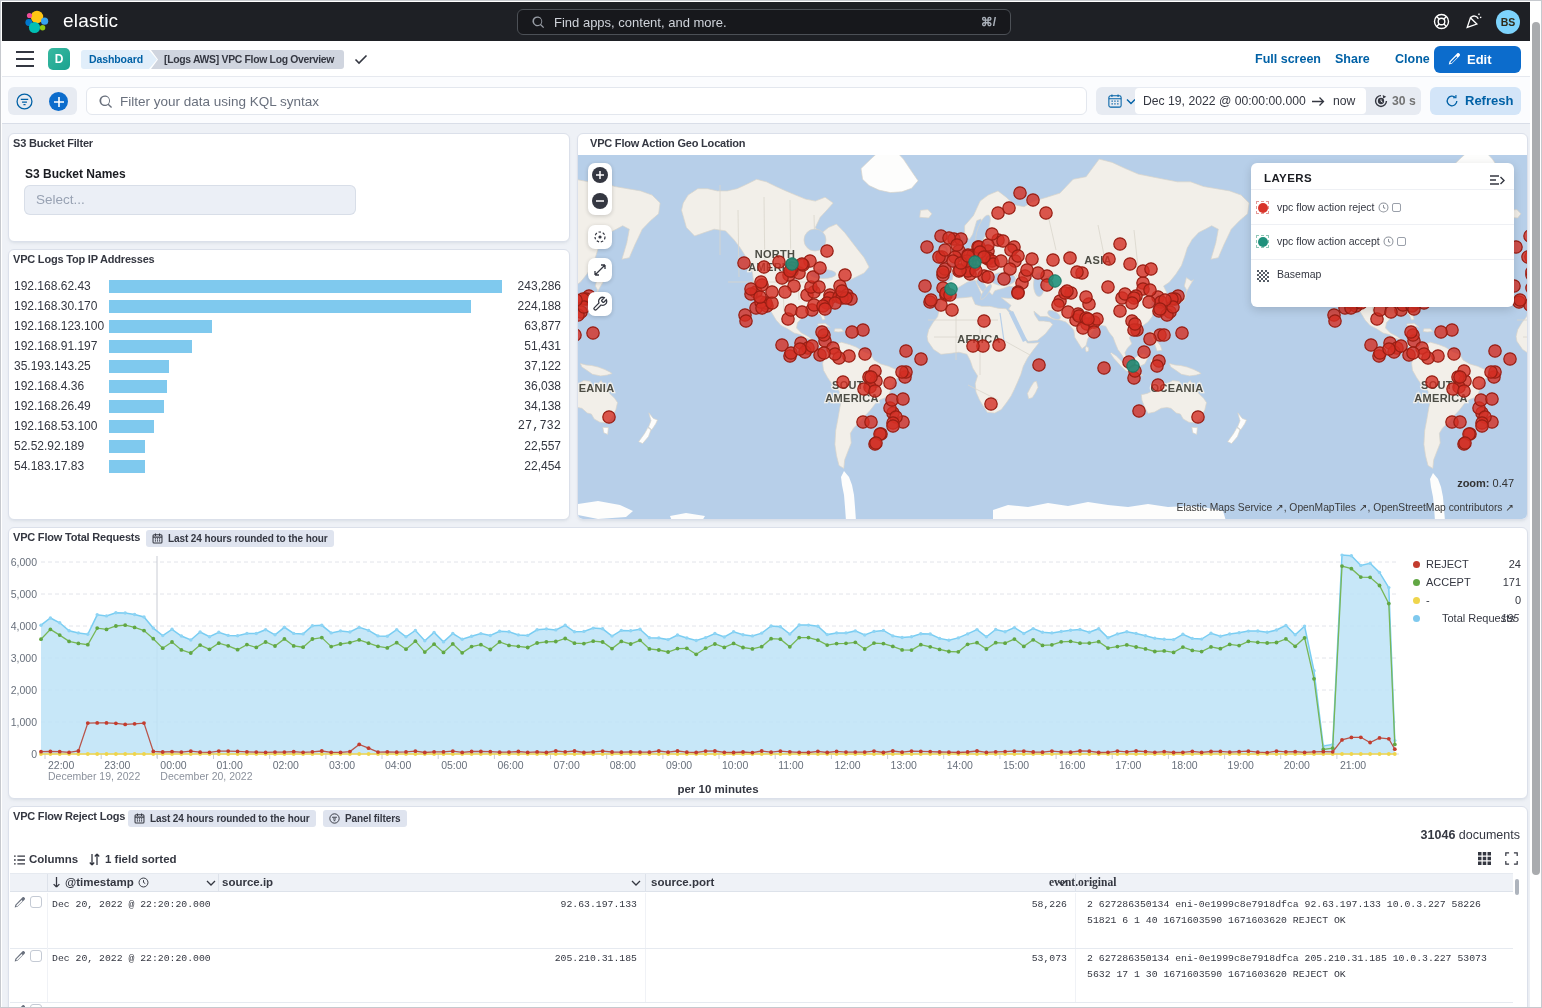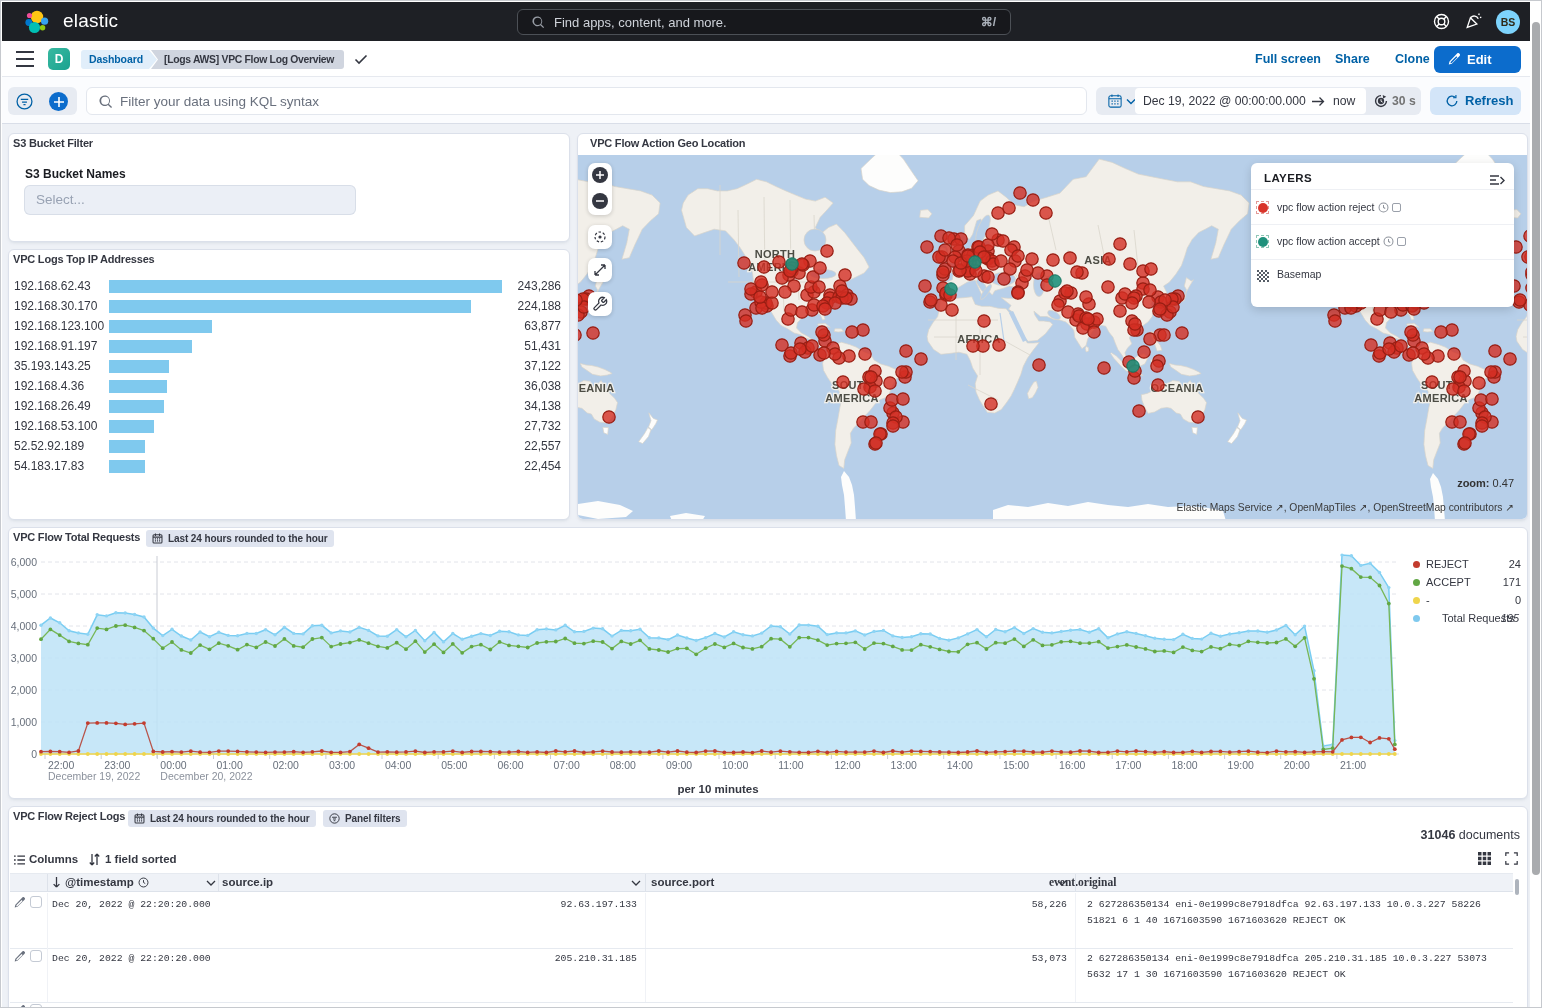--- a/index.html
+++ b/index.html
@@ -146,21 +146,21 @@
     <div class="abs" style="left:100px;top:110px;width:60px;height:13px;background:#7fc9ee;"></div>
     <div class="abs" style="left:452px;top:109px;width:100px;text-align:right;font-size:12px;color:#343741;">37,122</div>
     <div class="abs" style="left:5px;top:129px;font-size:12px;color:#343741;">192.168.4.36</div>
     <div class="abs" style="left:100px;top:130px;width:58px;height:13px;background:#7fc9ee;"></div>
     <div class="abs" style="left:452px;top:129px;width:100px;text-align:right;font-size:12px;color:#343741;">36,038</div>
     <div class="abs" style="left:5px;top:149px;font-size:12px;color:#343741;">192.168.26.49</div>
     <div class="abs" style="left:100px;top:150px;width:55px;height:13px;background:#7fc9ee;"></div>
     <div class="abs" style="left:452px;top:149px;width:100px;text-align:right;font-size:12px;color:#343741;">34,138</div>
     <div class="abs" style="left:5px;top:169px;font-size:12px;color:#343741;">192.168.53.100</div>
     <div class="abs" style="left:100px;top:170px;width:45px;height:13px;background:#7fc9ee;"></div>
-    <div class="abs" style="left:452px;top:169px;width:100px;text-align:right;font-size:12px;color:#343741;">27,732</div>
+    <div class="abs" style="left:452px;top:169px;width:100px;text-align:right;font-size:12px;color:#343741;font-family:Liberation Mono, monospace;">27,732</div>
     <div class="abs" style="left:5px;top:189px;font-size:12px;color:#343741;text-align:center;">52.52.92.189</div>
     <div class="abs" style="left:100px;top:190px;width:36px;height:13px;background:#7fc9ee;"></div>
     <div class="abs" style="left:452px;top:189px;width:100px;text-align:right;font-size:12px;color:#343741;">22,557</div>
     <div class="abs" style="left:5px;top:209px;font-size:12px;color:#343741;">54.183.17.83</div>
     <div class="abs" style="left:100px;top:210px;width:36px;height:13px;background:#7fc9ee;"></div>
     <div class="abs" style="left:452px;top:209px;width:100px;text-align:right;font-size:12px;color:#343741;">22,454</div>
   </div>
 <div class="panel" style="left:577px;top:133px;width:951px;height:387px;overflow:hidden;">
   <div class="abs ptitle" style="left:12px;top:3px;">VPC Flow Action Geo Location</div>
   <svg class="abs" style="left:0;top:21px;" width="949" height="365" viewBox="0 0 949 365">

